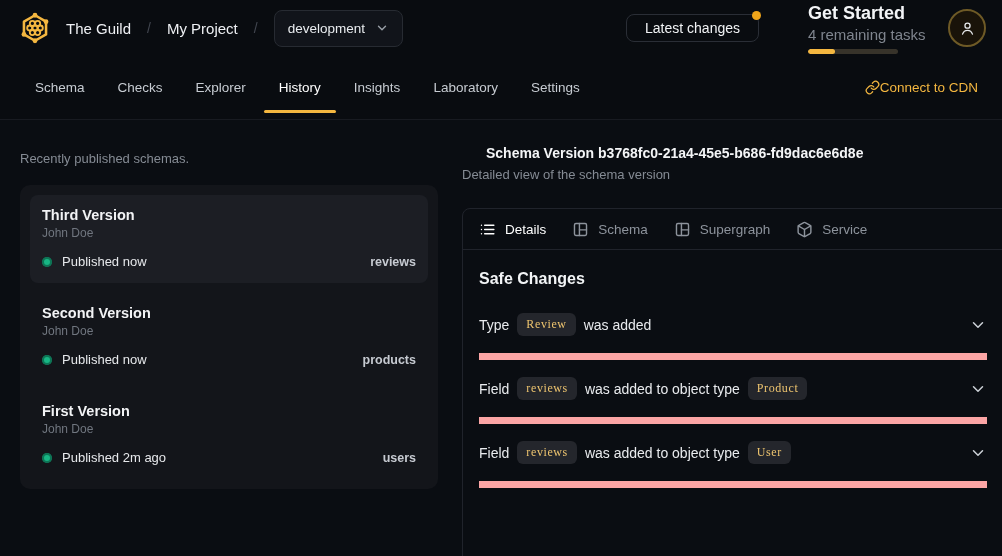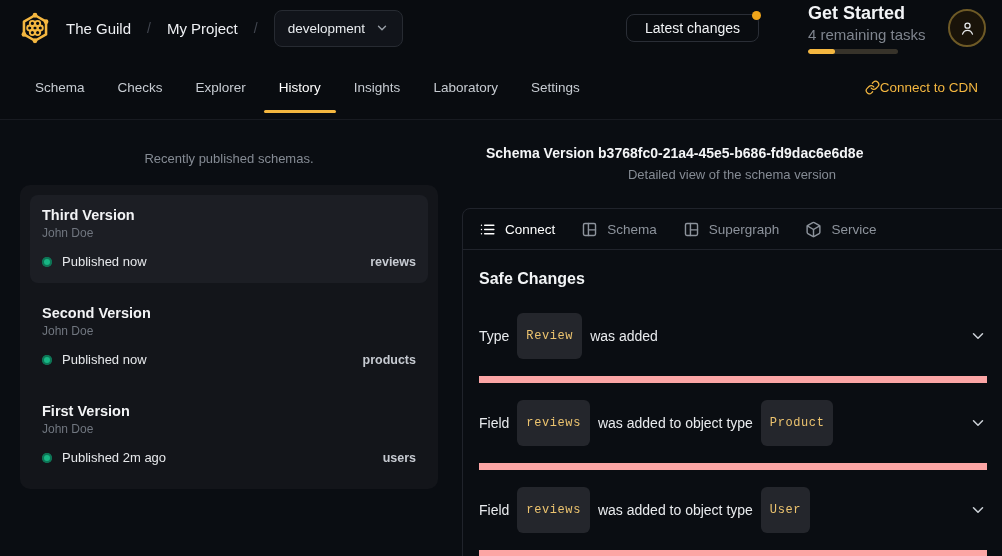--- a/index.html
+++ b/index.html
@@ -75,21 +75,21 @@
   }
   .cdn {
     display: flex; align-items: center; gap: 0; align-self: center;
     color: var(--accent, #f4b740); font-size: 13.5px; margin-right: 8px;
   }
 
   
   main { display: flex; height: 436px; overflow: hidden; }
   .left { width: 462px; flex: none; padding: 25px 24px 0 20px; }
   .left h2 { font-size: 18px; font-weight: 700; color: #f4f5f7; }
-  .muted { margin-top: 6px; font-size: 13px; color: #858b94; text-align: center; }
+  .muted { margin-top: 6px; font-size: 13px; color: #858b94; }
   .vcard { margin-top: 19px; background: #13151a; border-radius: 10px; padding: 10px; }
   .vitem { padding: 12px 12px 14px; border-radius: 8px; margin-bottom: 10px; cursor: pointer; }
   .vitem:last-child { margin-bottom: 0; }
   .vitem.selected { background: #1c1e24; }
   .vtitle { font-size: 14.5px; font-weight: 600; color: #f2f3f5; }
   .vauthor { margin-top: 3px; font-size: 12px; color: #70767f; }
   .vmeta { margin-top: 14px; display: flex; align-items: center; }
   .vdot {
     width: 10px; height: 10px; border-radius: 50%; flex: none;
     background: var(--green, #18b584);
@@ -116,24 +116,24 @@
   .dtab .dicon svg { width: 17px; height: 17px; }
   .dtab.active { color: #ffffff; font-weight: 500; }
   .dcontent { padding: 0 16px; }
   .dcontent h3 { margin: 20px 0 8px; font-size: 16px; font-weight: 700; color: #f2f4f6; }
   .chrow {
     display: flex; align-items: center; gap: 8px;
     padding: 17px 0; border-bottom: 7px solid #fca5a5;
     font-size: 14px; color: #e9ebee; cursor: pointer;
   }
   .badge {
-    font-family: Liberation Mono, monospace;
+    font-family: Liberation Serif, serif;
     font-size: 12px; letter-spacing: 0.05em;
     color: var(--badge-text, #edc46f);
-    background: #24262c; padding: 16px 9px; border-radius: 6px;
+    background: #24262c; padding: 4px 9px; border-radius: 6px;
     white-space: nowrap;
   }
   .chev { margin-left: auto; color: #ccd1d7; flex: none; }
 </style>
 </head>
 <body>
 
 <header>
   <div class="h-left">
     <span class="logo">
@@ -259,21 +259,21 @@
     <h2>Schema Version b3768fc0-21a4-45e5-b686-fd9dac6e6d8e</h2>
     <p class="muted">Detailed view of the schema version</p>
     <div class="detail-box">
       <div class="dtabs" id="detail-tabs">
           <button class="dtab active">
             <span class="dicon">
               <svg viewBox="0 0 24 24" fill="none" stroke="currentColor" stroke-width="2" stroke-linecap="round" stroke-linejoin="round">
                 <path d="M8 6h13M8 12h13M8 18h13M3.5 6h.01M3.5 12h.01M3.5 18h.01"></path>
               </svg>
             </span>
-            <span>Connect</span>
+            <span>Details</span>
           </button>
           <button class="dtab">
             <span class="dicon">
               <svg viewBox="0 0 24 24" fill="none" stroke="currentColor" stroke-width="2" stroke-linecap="round" stroke-linejoin="round">
                 <rect x="3.5" y="3.5" width="17" height="17" rx="2"></rect>
                 <line x1="10.5" y1="3.5" x2="10.5" y2="20.5"></line>
                 <line x1="10.5" y1="12.5" x2="20.5" y2="12.5"></line>
               </svg>
             </span>
             <span>Schema</span>

